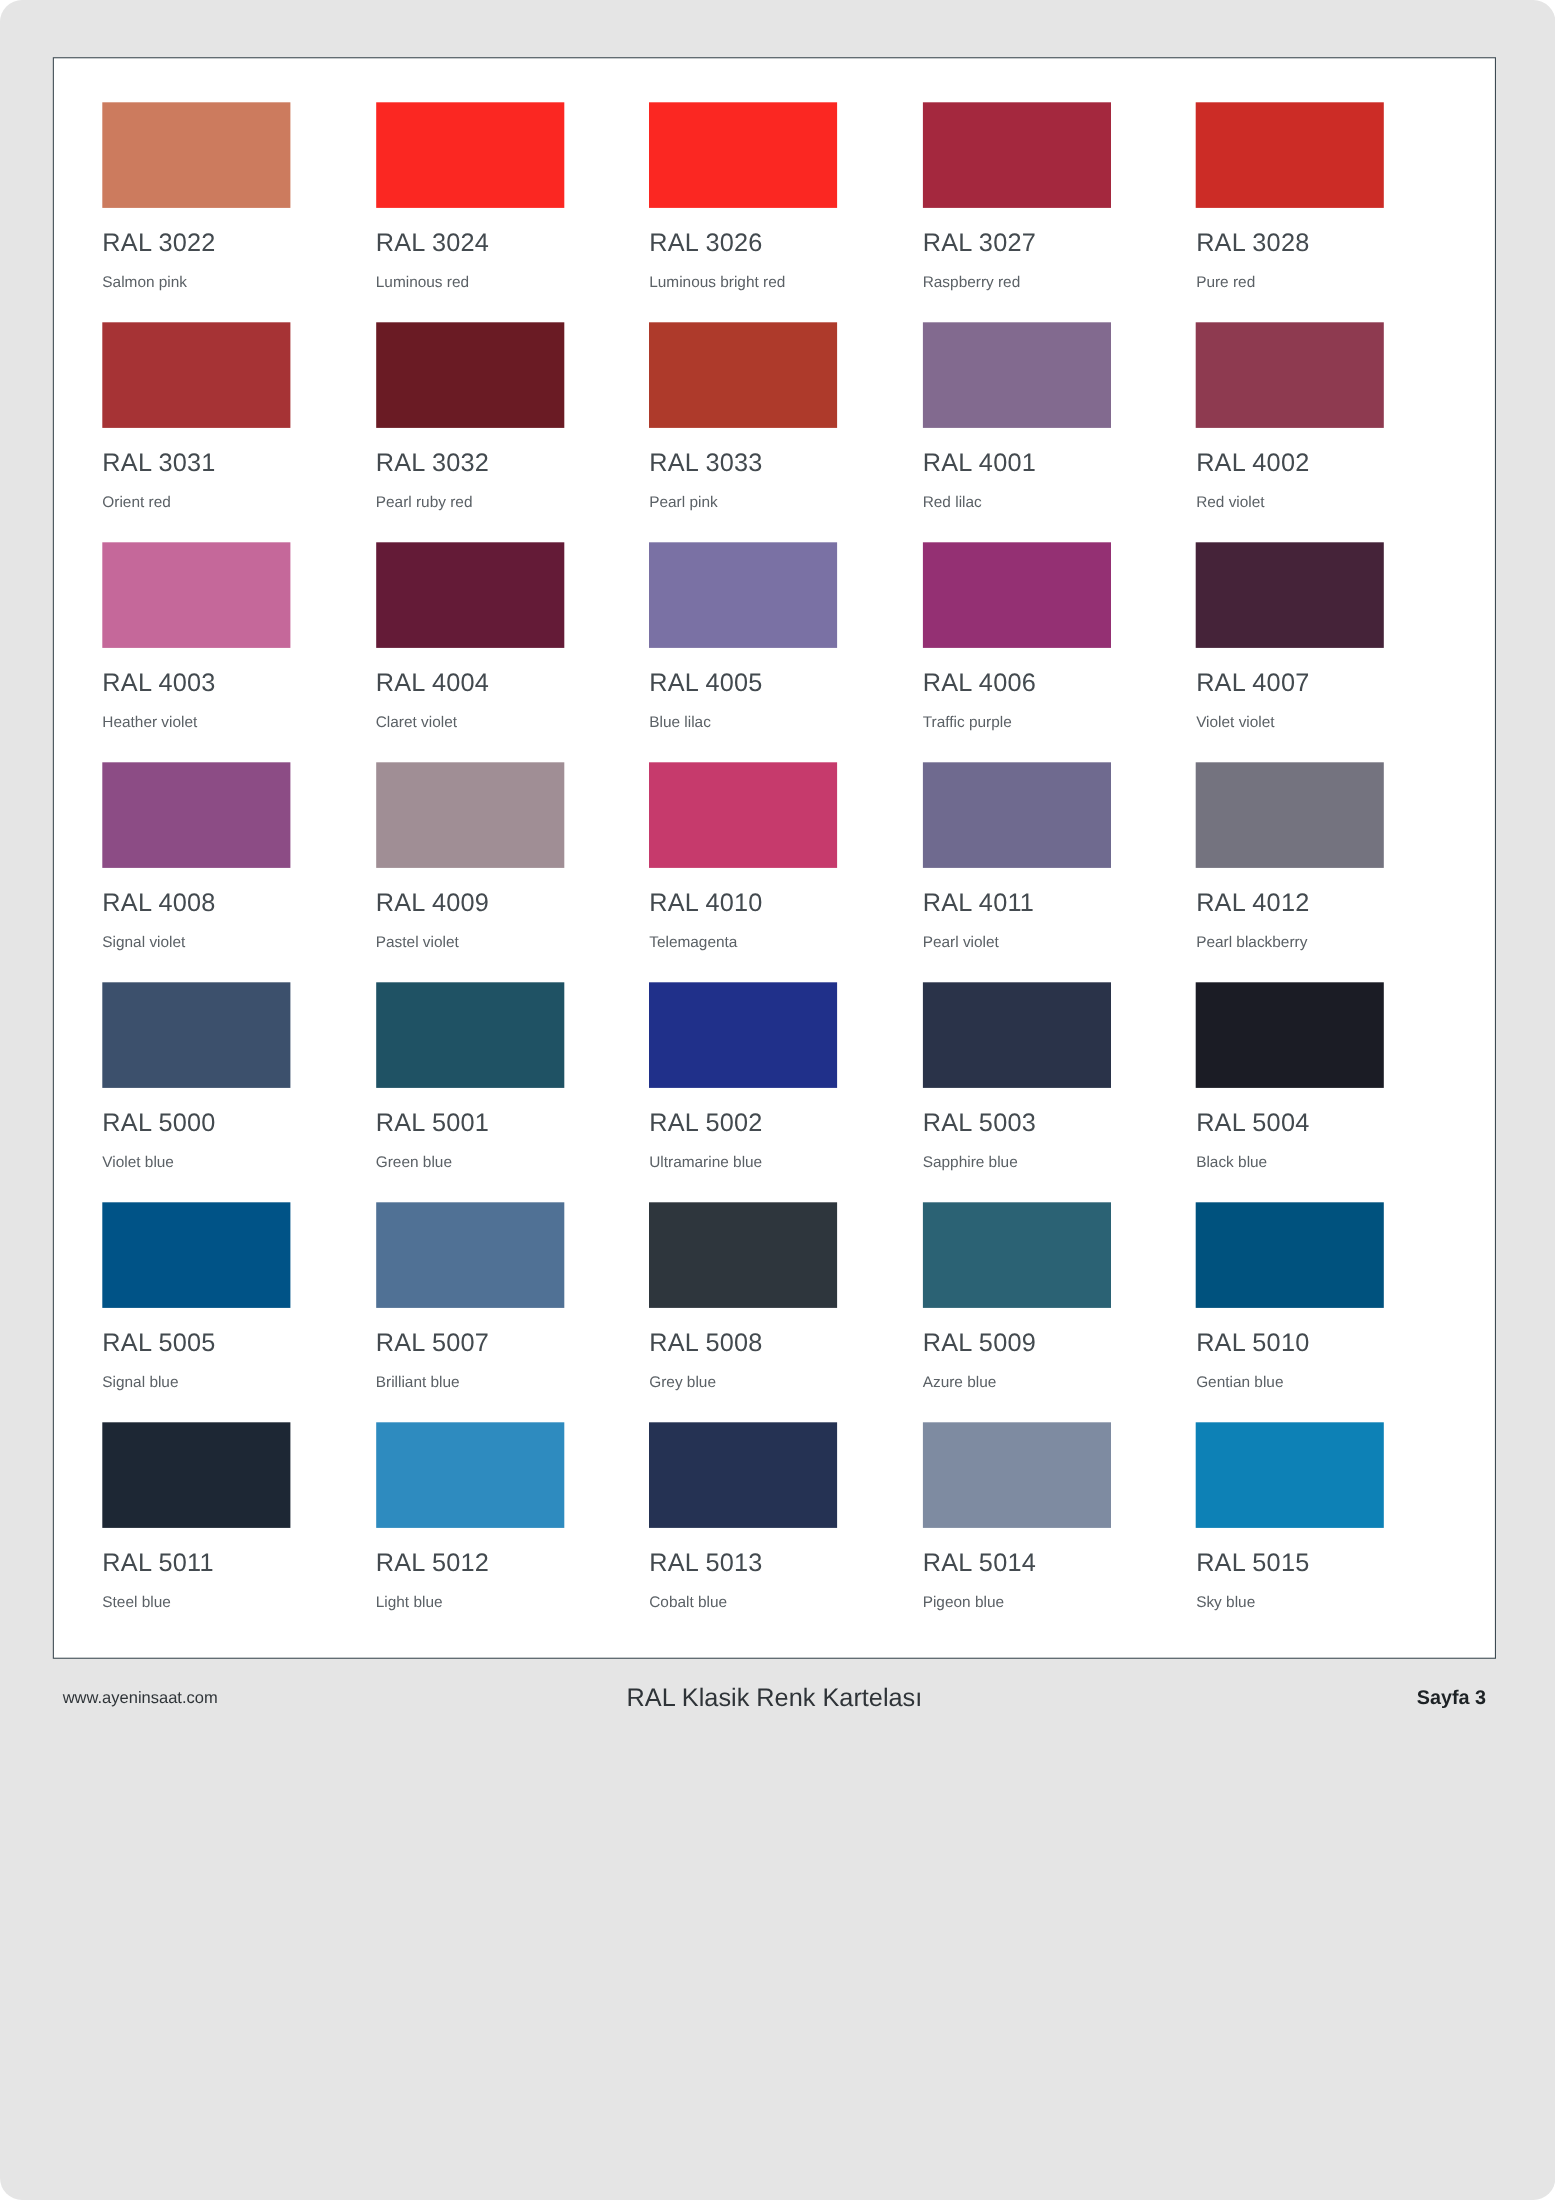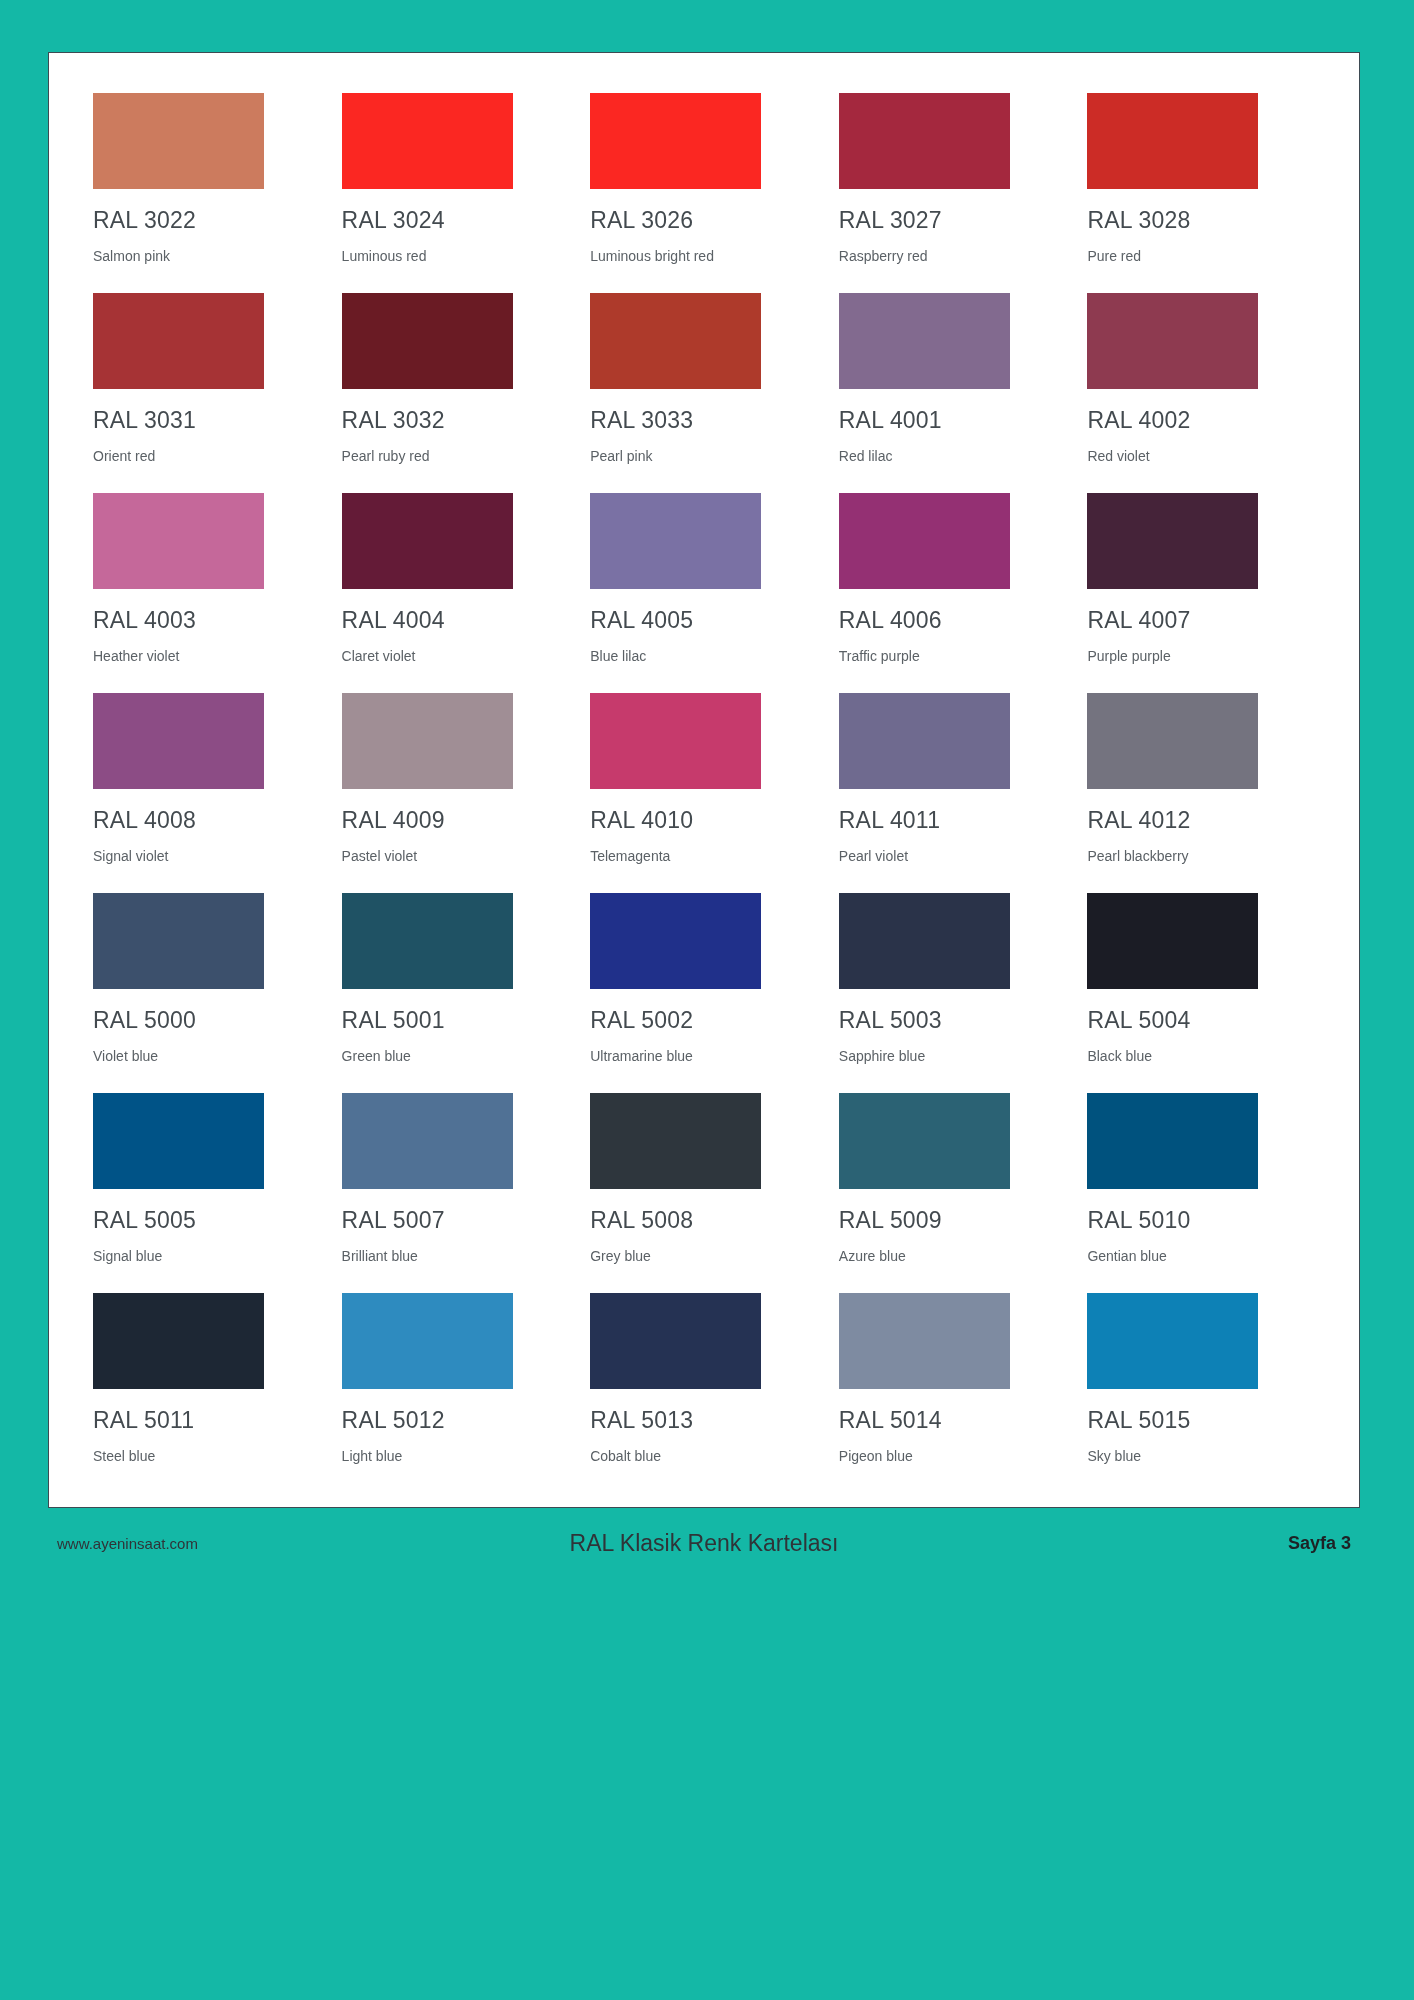--- a/index.html
+++ b/index.html
@@ -8,21 +8,22 @@
     width: 1414px;
     height: 2000px;
     background: #ffffff;
     font-family: "Liberation Sans", sans-serif;
   }
 
   .page {
     position: relative;
     width: 1414px;
     height: 2000px;
-    background: #14b8a6;
+    background: #e5e5e5;
+    border-radius: 20px;
   }
 
   .content-frame {
     position: absolute;
     left: 48px;
     top: 52px;
     width: 1312px;
     height: 1456px;
     border: 1px solid #3d4a52;
     background: #ffffff;
@@ -175,21 +176,21 @@
           <div class="swatch-name">Blue lilac</div>
         </div>
         <div class="swatch-cell">
           <div class="swatch-chip" style="background: rgb(148, 48, 115);"></div>
           <div class="swatch-code">RAL 4006</div>
           <div class="swatch-name">Traffic purple</div>
         </div>
         <div class="swatch-cell">
           <div class="swatch-chip" style="background: rgb(69, 35, 57);"></div>
           <div class="swatch-code">RAL 4007</div>
-          <div class="swatch-name">Purple purple</div>
+          <div class="swatch-name">Violet violet</div>
         </div>
         <div class="swatch-cell">
           <div class="swatch-chip" style="background: rgb(140, 76, 133);"></div>
           <div class="swatch-code">RAL 4008</div>
           <div class="swatch-name">Signal violet</div>
         </div>
         <div class="swatch-cell">
           <div class="swatch-chip" style="background: rgb(160, 142, 149);"></div>
           <div class="swatch-code">RAL 4009</div>
           <div class="swatch-name">Pastel violet</div>

